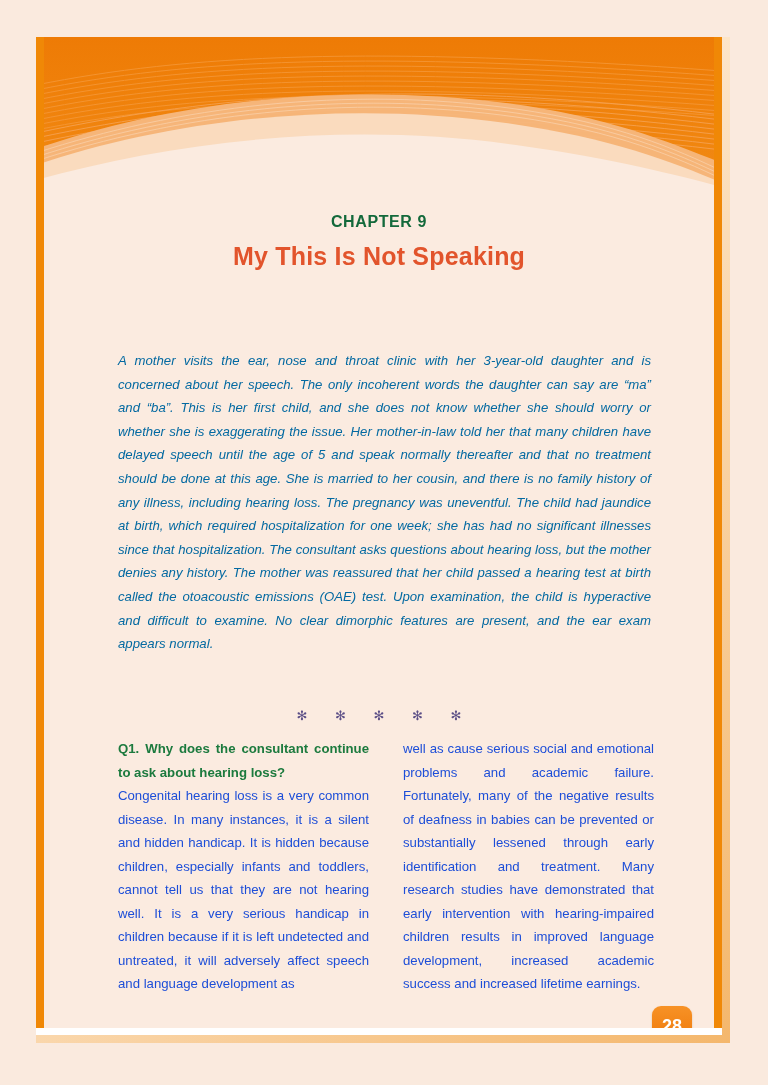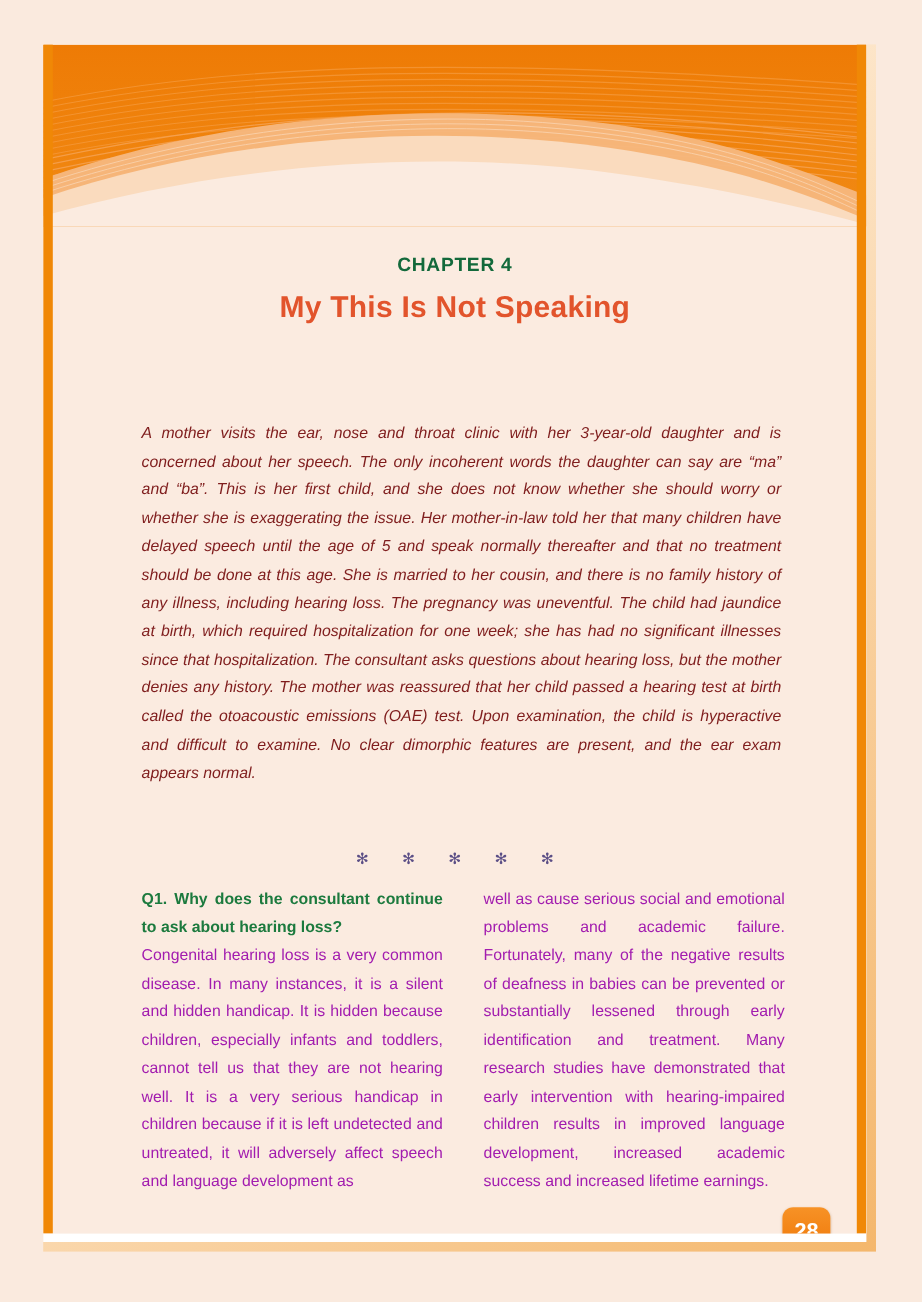--- a/index.html
+++ b/index.html
@@ -109,21 +109,21 @@
 
   
   .vignette {
     position: absolute;
     left: 82px;
     top: 312px;
     width: 533px;
     z-index: 5;
     font-size: 13.2px;
     line-height: 23.6px;
-    color: #7f1d1d;
+    color: #0369a1;
     font-style: italic;
     text-align: justify;
     text-justify: inter-word;
     margin: 0;
   }
 
   
   .divider {
     position: absolute;
     left: 0;
@@ -154,21 +154,21 @@
     line-height: 23.5px;
     font-weight: bold;
     color: #1C7A3E;
     text-align: justify;
     text-justify: inter-word;
     margin: 0;
   }
   .answer {
     font-size: 13.2px;
     line-height: 23.5px;
-    color: #a21caf;
+    color: #1d4ed8;
     text-align: justify;
     text-justify: inter-word;
     margin: 0;
   }
 
   
   .page-badge {
     position: absolute;
     right: 30px;
     bottom: -18px;
@@ -246,21 +246,21 @@
           <g stroke="#FFFFFF" stroke-width="0.8" fill="none" opacity="0.35">
             <path d="M0,120 C140,74 310,52 480,76 C580,90 640,116 686,138"></path>
             <path d="M0,124 C140,78 310,56 480,80 C580,94 640,120 686,142"></path>
             <path d="M0,116 C140,70 310,48 480,72 C580,86 640,112 686,134"></path>
           </g>
         </g>
       </svg>
     </div>
 
     <div class="titles">
-      <p class="chapter-label">CHAPTER 4</p>
+      <p class="chapter-label">CHAPTER 9</p>
       <h1 class="chapter-title">My This Is Not Speaking</h1>
     </div>
 
     <p class="vignette">A mother visits the ear, nose and throat clinic with her 3-year-old daughter and is concerned about her speech. The only incoherent words the daughter can say are “ma” and “ba”. This is her first child, and she does not know whether she should worry or whether she is exaggerating the issue. Her mother-in-law told her that many children have delayed speech until the age of 5 and speak normally thereafter and that no treatment should be done at this age. She is married to her cousin, and there is no family history of any illness, including hearing loss. The pregnancy was uneventful. The child had jaundice at birth, which required hospitalization for one week; she has had no significant illnesses since that hospitalization. The consultant asks questions about hearing loss, but the mother denies any history. The mother was reassured that her child passed a hearing test at birth called the otoacoustic emissions (OAE) test. Upon examination, the child is hyperactive and difficult to examine. No clear dimorphic features are present, and the ear exam appears normal.</p>
 
     <div class="divider">✻ ✻ ✻ ✻ ✻</div>
 
     <div class="columns">
       <div class="col">
         <p class="question">Q1. Why does the consultant continue to ask about hearing loss?</p>

